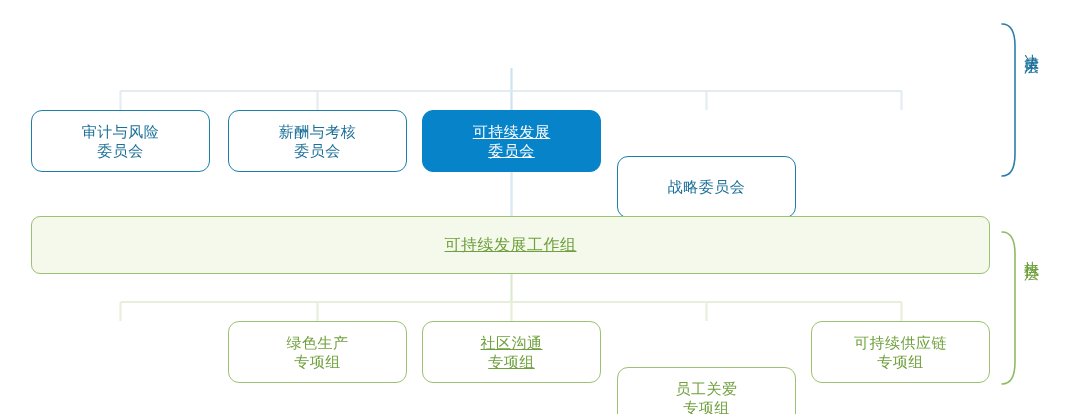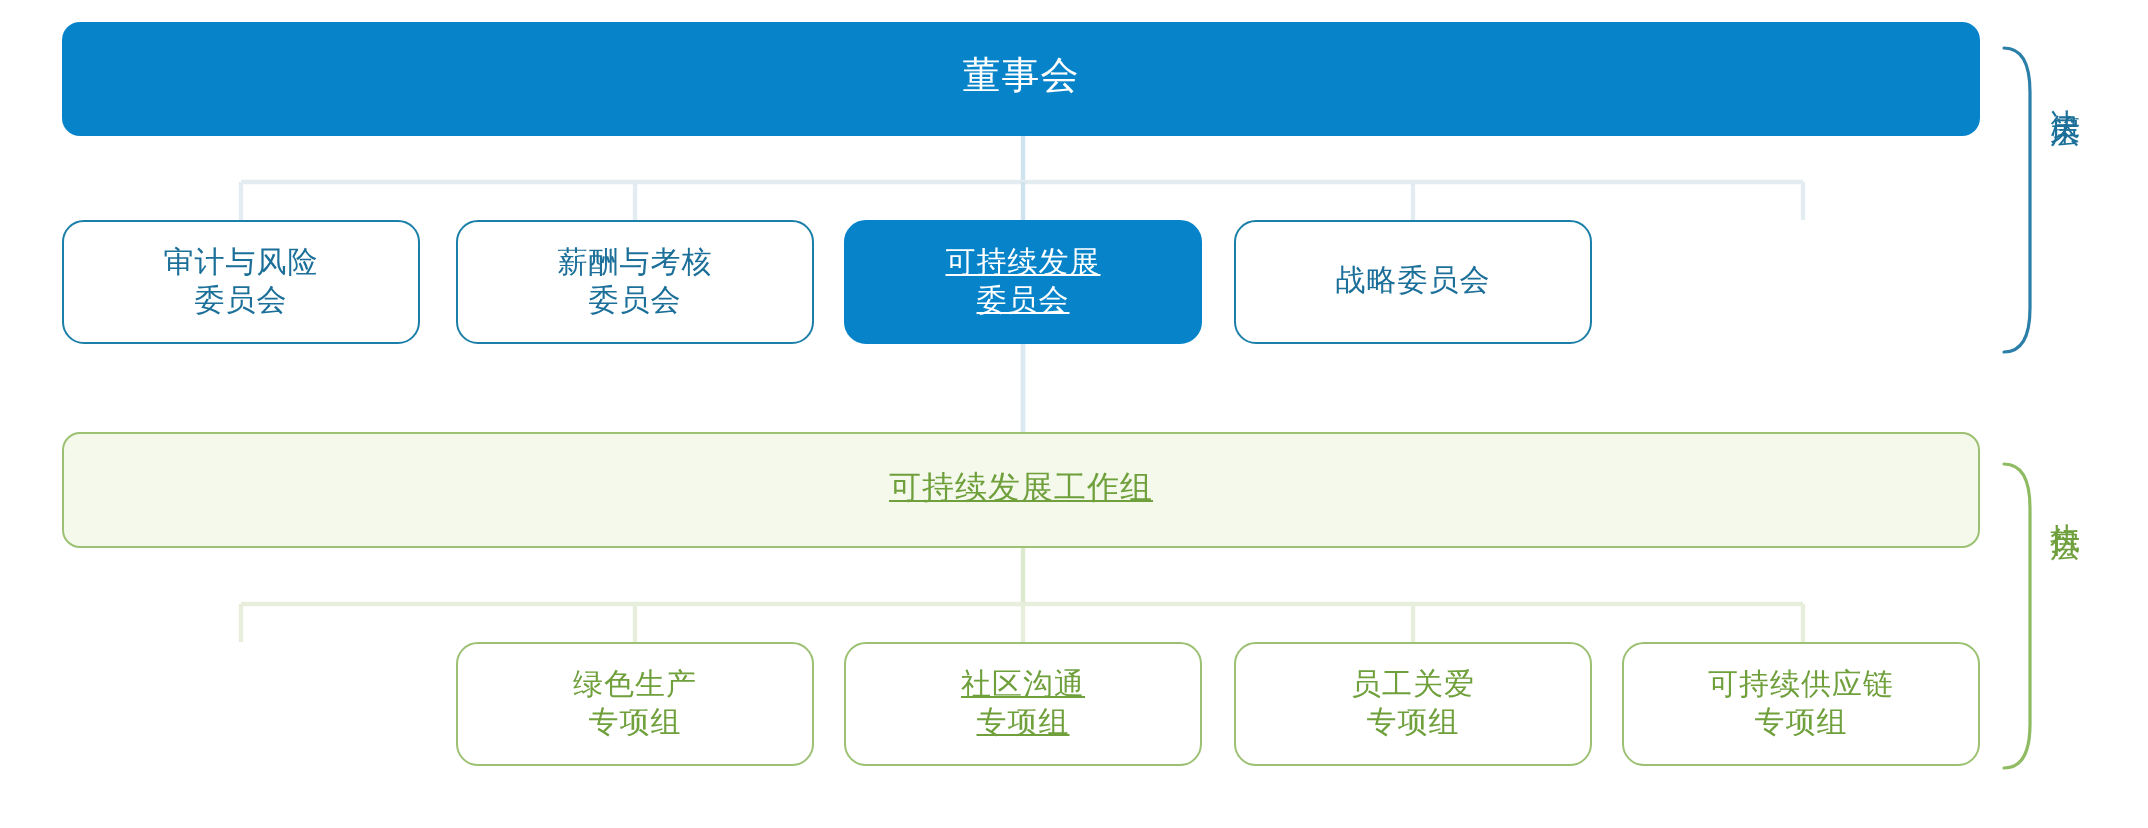--- a/index.html
+++ b/index.html
@@ -93,21 +93,21 @@
     border: 1px solid #9cc172;
     color: #6fa03c;
     font-size: 15px;
     border-radius: 11px;
   }
 
   
   .col-0 { left: 31px; }
   .col-1 { left: 228px; }
   .col-2 { left: 422px; text-decoration: underline; }
-  .col-3 { left: 617px; }
+  .col-3 { left: 617px; margin-top: 46px; }
   .col-4 { left: 811px; }
 
   
   .bracket {
     position: absolute;
   }
   .layer-label {
     position: absolute;
     writing-mode: vertical-rl;
     text-orientation: upright;
@@ -149,21 +149,20 @@
 
     <line x1="120.5" y1="302" x2="901.5" y2="302" stroke="#e7efdc" stroke-width="2.2"></line>
 
     <line x1="120.5" y1="302" x2="120.5" y2="321" stroke="#e7efdc" stroke-width="2.2"></line>
     <line x1="317.5" y1="302" x2="317.5" y2="321" stroke="#e7efdc" stroke-width="2.2"></line>
     <line x1="511.5" y1="302" x2="511.5" y2="321" stroke="#e7efdc" stroke-width="2.2"></line>
     <line x1="706.5" y1="302" x2="706.5" y2="321" stroke="#e7efdc" stroke-width="2.2"></line>
     <line x1="901.5" y1="302" x2="901.5" y2="321" stroke="#e7efdc" stroke-width="2.2"></line>
   </svg>
 
-  <div class="node node-board">董事会</div>
 
   <div class="node node-committee col-0">审计与风险
 委员会</div>
 
   <div class="node node-committee col-1">薪酬与考核
 委员会</div>
 
   <div class="node node-committee col-2 active">可持续发展
 委员会</div>
 

